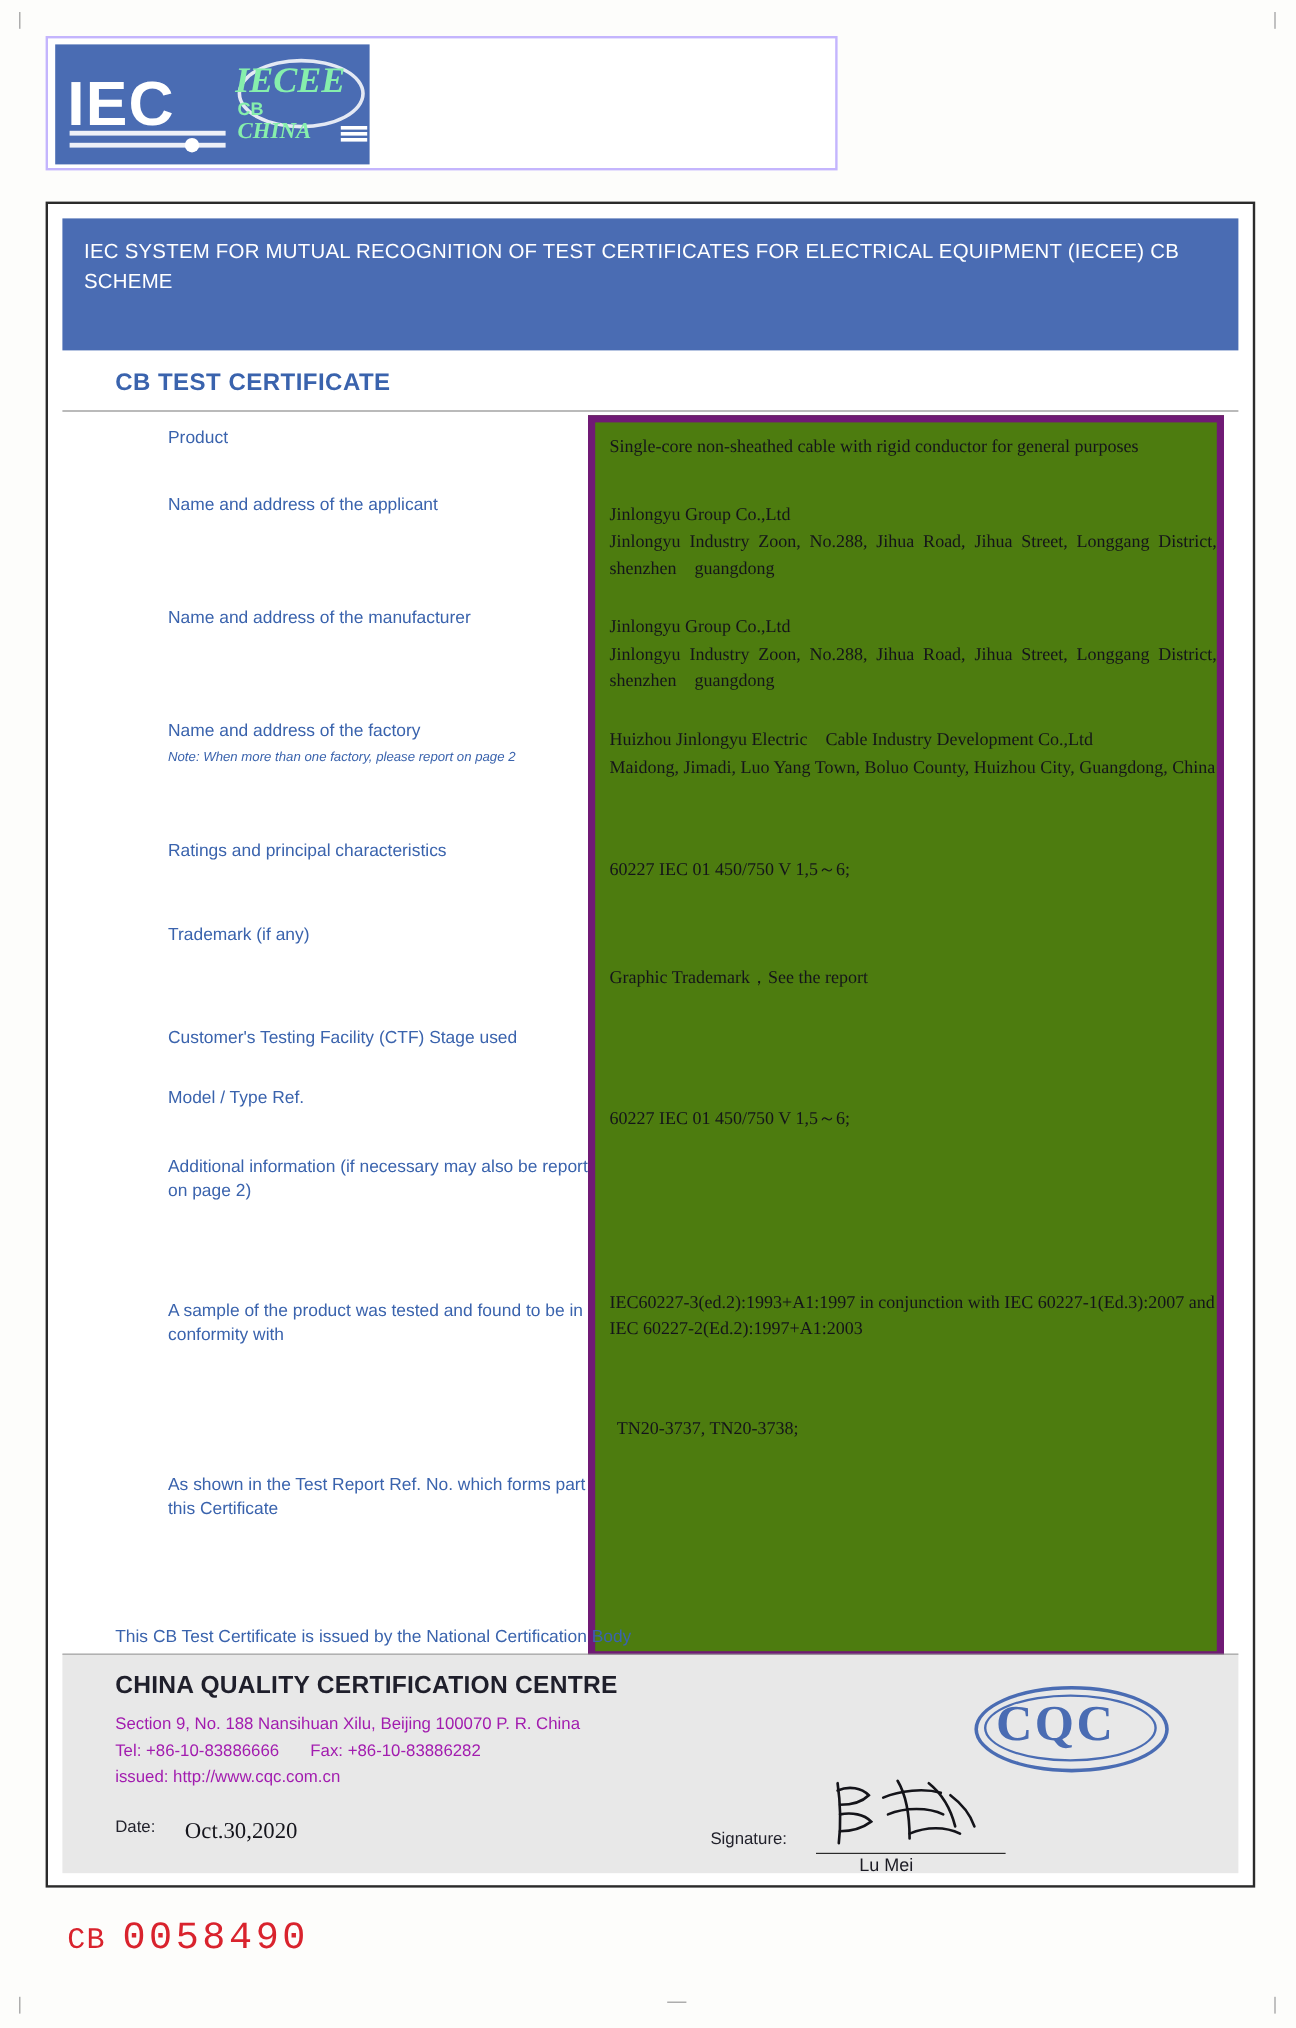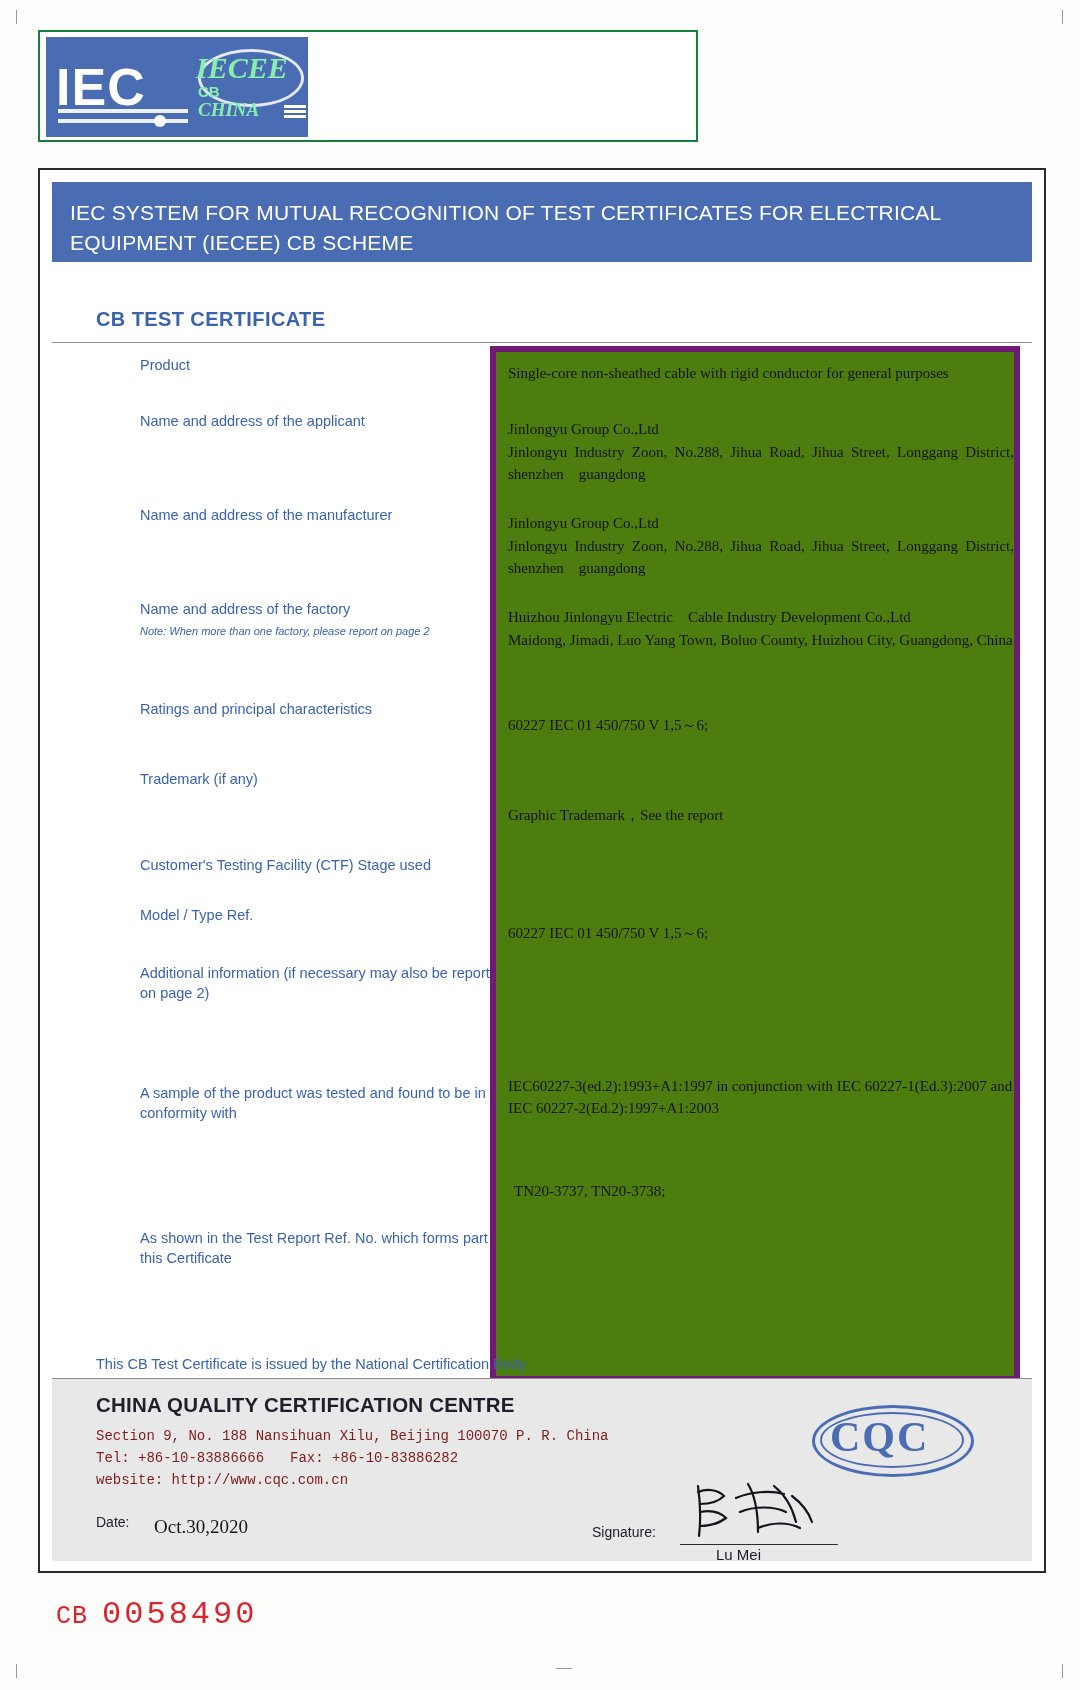--- a/index.html
+++ b/index.html
@@ -26,21 +26,21 @@
     position: absolute;
     left: 38px;
     top: 30px;
     width: 1008px;
     height: 112px;
     display: flex;
   }
   .logo-box {
     width: 660px;
     height: 112px;
-    border: 2px solid #15803d;
+    border: 2px solid #c4b5fd;
     background: #ffffff;
     box-sizing: border-box;
     display: flex;
     align-items: stretch;
     position: relative;
   }
   .logo-inner {
     position: absolute;
     left: 6px; top: 5px;
     width: 262px; height: 100px;
@@ -170,26 +170,26 @@
     height: 1405px;
     border: 2px solid #2b2b2b;
     box-sizing: border-box;
     background: #ffffff;
   }
   .iecee-banner {
     position: absolute;
     left: 12px;
     top: 12px;
     width: 980px;
-    height: 80px;
+    height: 110px;
     background: #4a6cb3;
     color: #ffffff;
     box-sizing: border-box;
     padding: 16px 18px 0 18px;
-    font-size: 21px;
+    font-size: 17px;
     line-height: 1.45;
     letter-spacing: .2px;
   }
   .cert-title {
     position: absolute;
     left: 56px;
     top: 138px;
     color: #3a63ad;
     font-size: 20px;
     font-weight: bold;
@@ -272,24 +272,23 @@
     padding: 14px 0 0 44px;
   }
   .nb-name {
     color: #1f1f2b;
     font-size: 20.5px;
     font-weight: bold;
     letter-spacing: .2px;
     margin-bottom: 8px;
   }
   .nb-line {
-    color: #7f1d1d;
+    color: #a21caf;
     font-size: 14px;
     line-height: 1.58;
-    font-family: Liberation Mono, monospace;
   }
   .nb-line .gap { display:inline-block; width:26px; }
   .cqc-logo {
     position: absolute;
     right: 60px;
     top: 18px;
     width: 160px;
     height: 86px;
   }
   .cqc-ellipse {
@@ -486,21 +485,21 @@
 
     <div class="issued-line">This CB Test Certificate is issued by the National Certification Body</div>
     <div class="footer-rule"></div>
 
     <div class="nb-block">
       <div class="nb-name">CHINA QUALITY CERTIFICATION CENTRE</div>
       <div class="nb-line">Section 9, No. 188 Nansihuan Xilu, Beijing 100070 P. R. China</div>
       <div class="nb-line">
         <span>Tel: +86-10-83886666</span><span class="gap"></span><span>Fax: +86-10-83886282</span>
       </div>
-      <div class="nb-line">website: http://www.cqc.com.cn</div>
+      <div class="nb-line">issued: http://www.cqc.com.cn</div>
 
       <div class="cqc-logo">
         <div class="cqc-ellipse"></div>
         <div class="cqc-ellipse2"></div>
         <div class="cqc-text">CQC</div>
       </div>
     </div>
 
     <div class="date-row">
       <div class="date-label">Date:</div>

